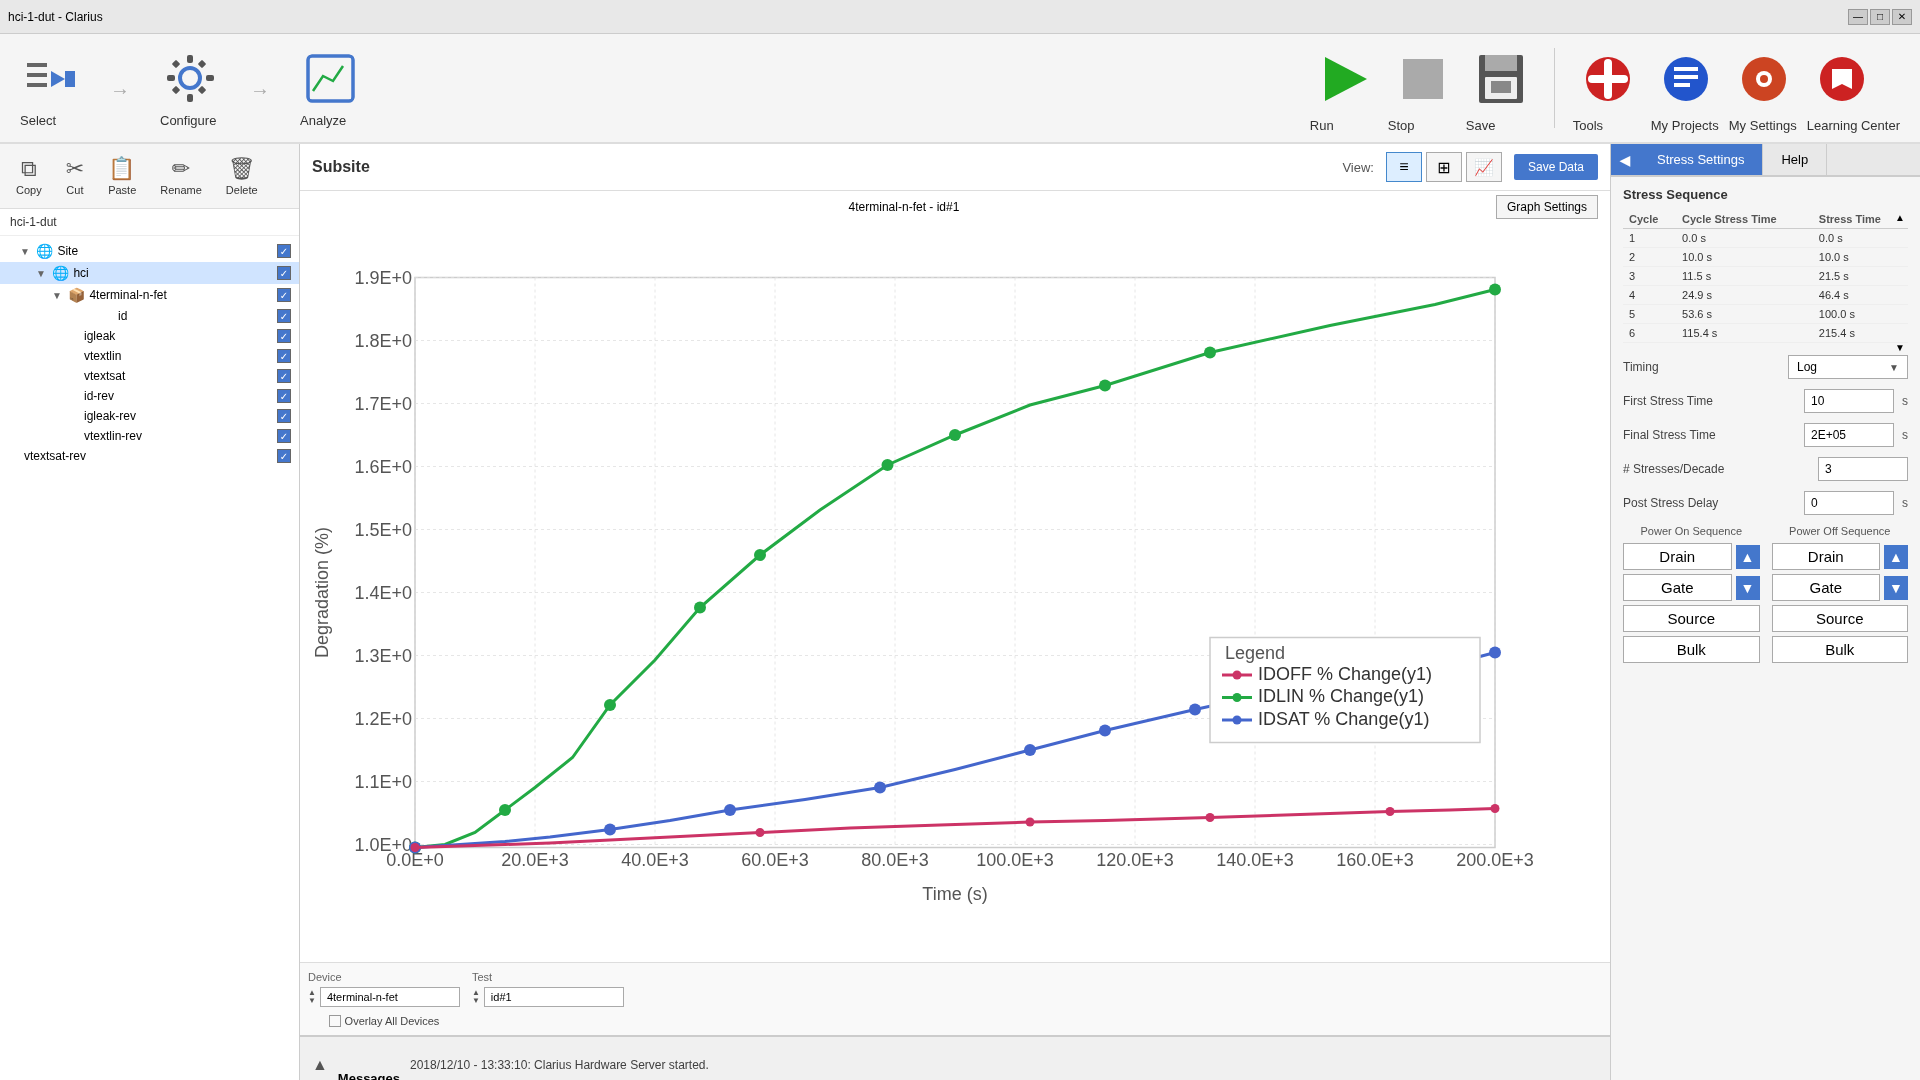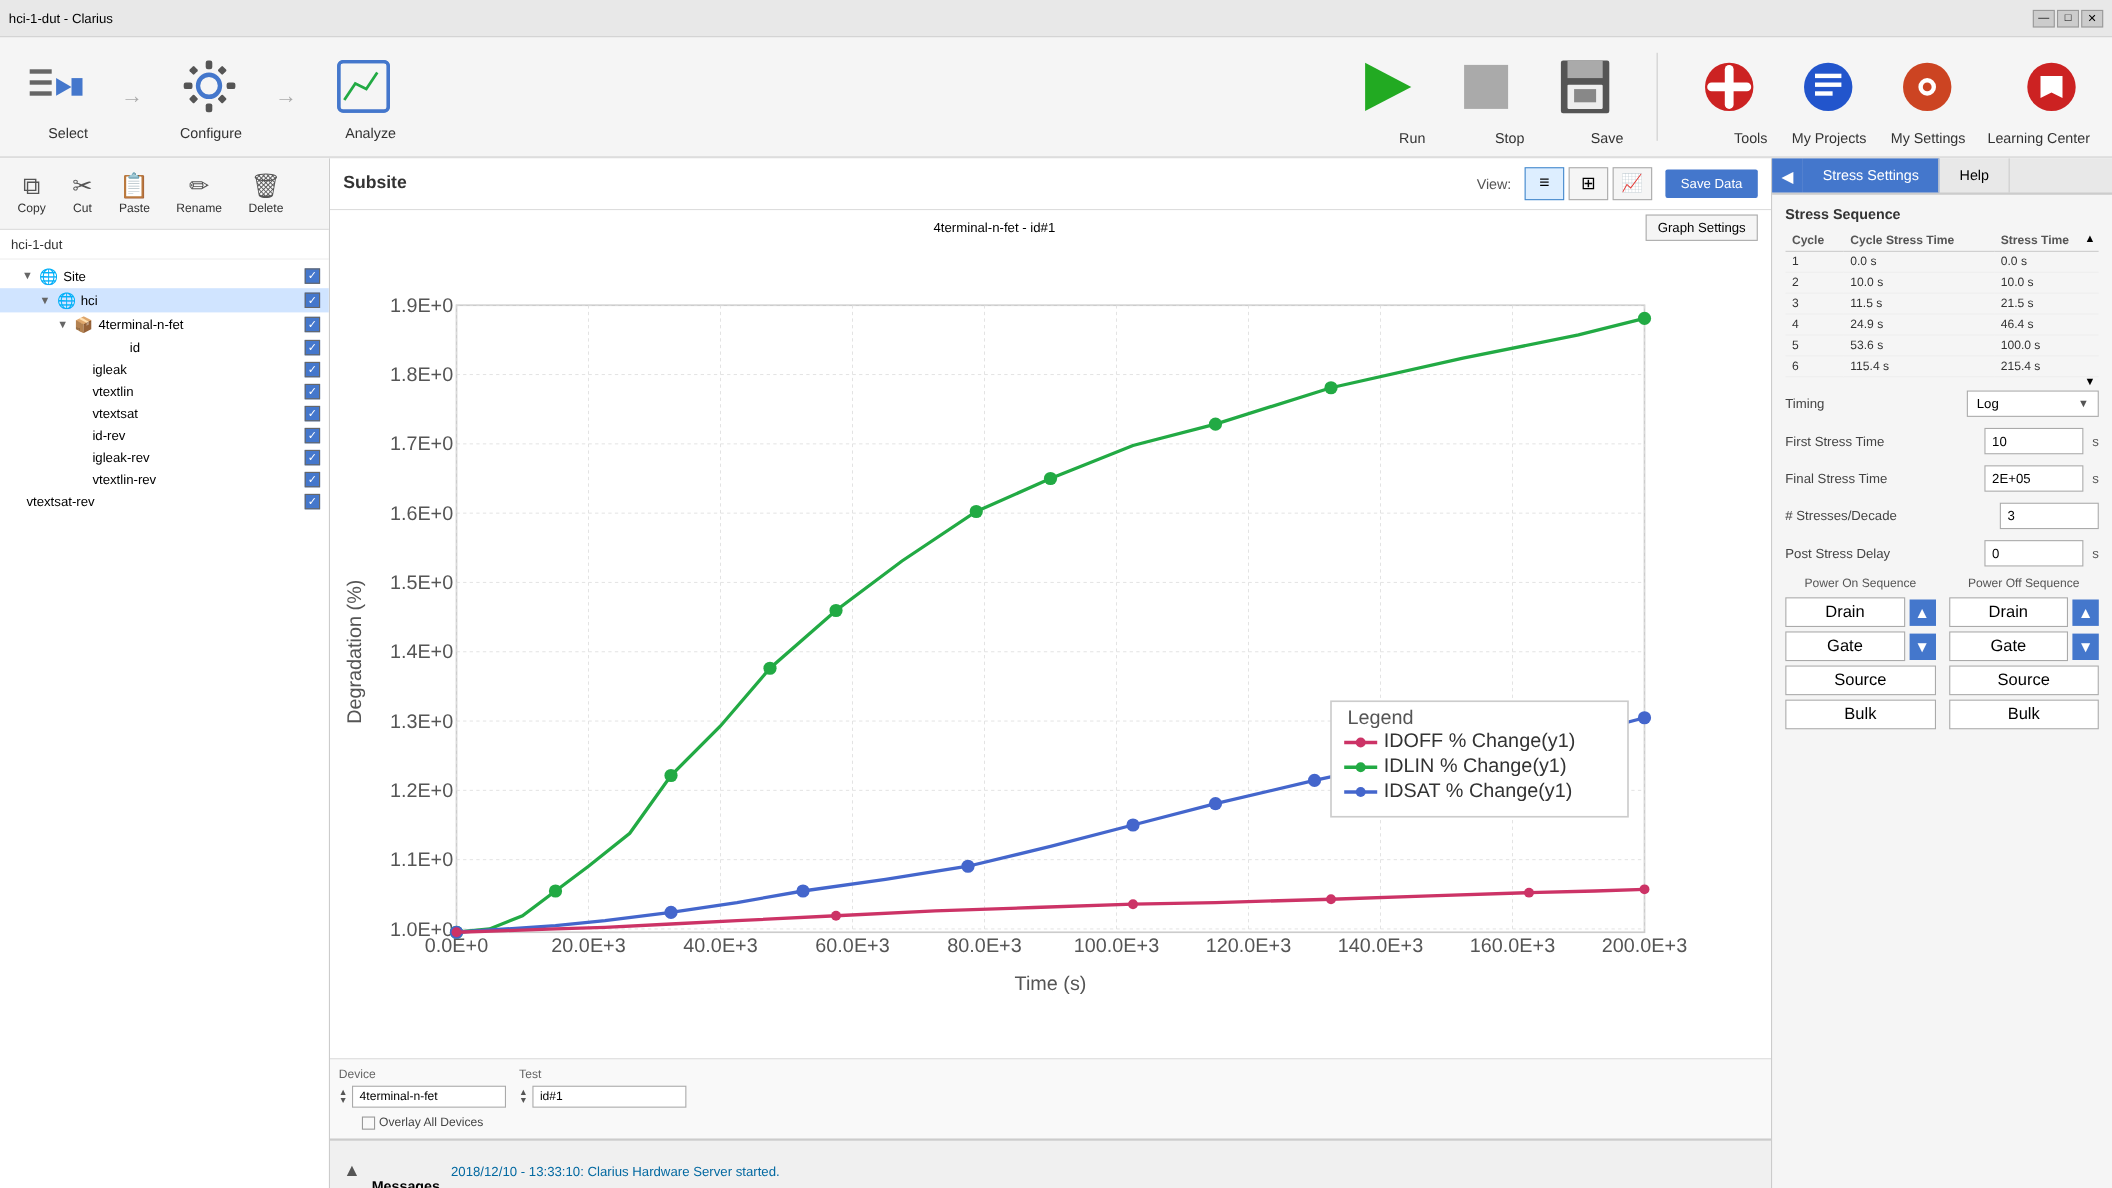--- a/index.html
+++ b/index.html
@@ -24,36 +24,36 @@
       height: 110px;
       display: flex;
       align-items: center;
       border-bottom: 2px solid #ddd;
       padding: 0 20px;
       gap: 30px;
     }
     .toolbar-group {
       display: flex;
       flex-direction: column;
-      align-items: flex-end;
+      align-items: flex-start;
       gap: 4px;
       cursor: pointer;
     }
     .toolbar-icon {
       width: 60px;
       height: 60px;
       display: flex;
       align-items: center;
       justify-content: center;
       font-size: 28px;
     }
     .toolbar-label { font-size: 13px; color: #333; }
     .toolbar-separator { width: 1px; height: 80px; background: #ccc; margin: 0 10px; }
 
-    .toolbar-right { margin-left: auto; display: flex; align-items: center; gap: 20px; }
+    .toolbar-right { margin-left: auto; display: flex; align-items: center; gap: 8px; }
     .toolbar-right .toolbar-group .toolbar-icon { width: 70px; height: 70px; font-size: 36px; }
 
     
     .run-icon { color: #22aa22; }
     
     .stop-icon { color: #888; }
     
     .save-icon { color: #555; }
     
     .tools-icon { color: #cc2222; }
@@ -193,21 +193,21 @@
     .messages-bar {
       display: flex;
       align-items: center;
       padding: 6px 12px;
       background: #f0f0f0;
       border-top: 2px solid #ccc;
       gap: 10px;
     }
     .messages-toggle { font-size: 16px; cursor: pointer; color: #555; }
     .messages-label { font-weight: bold; font-size: 13px; margin-top: 28px; }
-    .messages-text { font-size: 12px; color: #0369a1; }
+    .messages-text { font-size: 12px; color: #404040; }
 
     
     .right-panel {
       width: 310px;
       background: #f5f5f5;
       border-left: 1px solid #ccc;
       display: flex;
       flex-direction: column;
     }
     .right-panel-tabs {

